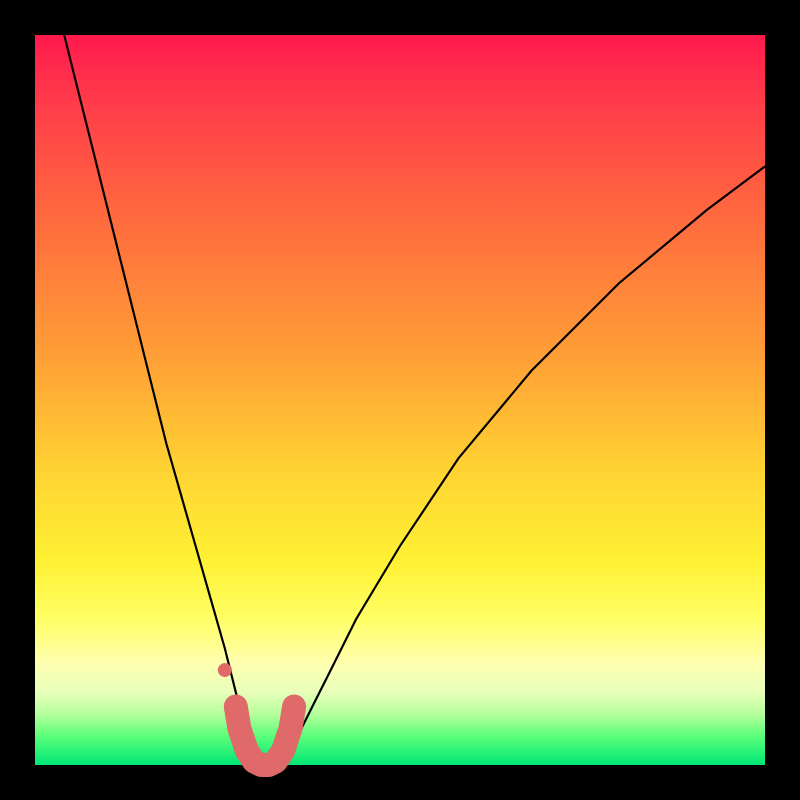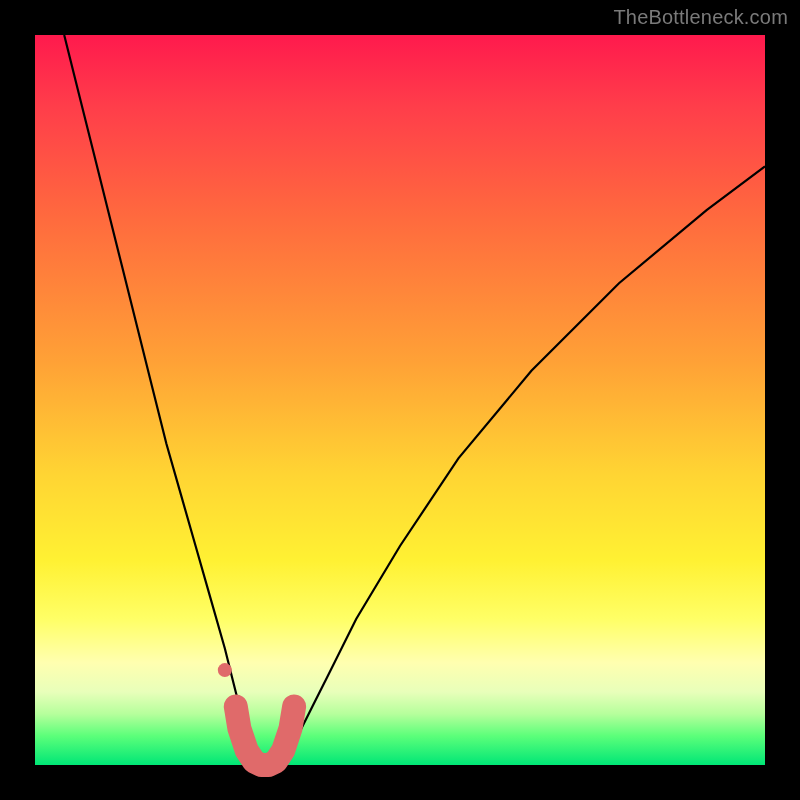--- a/index.html
+++ b/index.html
@@ -57,21 +57,20 @@
     top: 0;
     width: 730px;
     height: 730px;
     overflow: visible;
   }
 </style>
 </head>
 <body>
 
 <div class="frame">
-  <div class="watermark">TheBottleneck.com</div>
 
   <div class="plot">
     <svg class="curves" viewBox="0 0 730 730" preserveAspectRatio="none">
       <path id="series-main" fill="none" stroke="#000" stroke-width="2.2" d="M29.2 0.0 L43.8 58.4 L58.4 116.8 L73.0 175.2 L87.6 233.6 L102.2 292.0 L116.8 350.4 L131.4 408.8 L146.0 459.9 L160.6 511.0 L175.2 562.1 L189.8 613.2 L197.1 642.4 L204.4 671.6 L211.7 700.8 L219.0 722.7 L226.3 730.0 L233.6 730.0 L240.9 730.0 L248.2 722.7 L262.8 700.8 L277.4 671.6 L292.0 642.4 L321.2 584.0 L365.0 511.0 L423.4 423.4 L496.4 335.8 L584.0 248.2 L671.6 175.2 L730.0 131.4"></path>
       <path id="series-floor" fill="none" stroke="#e06a6a" stroke-width="24" stroke-linecap="round" stroke-linejoin="round" d="M200.8 671.6 L204.4 693.5 L211.7 715.4 L219.0 726.4 L226.3 730.0 L233.6 730.0 L240.9 726.4 L248.2 715.4 L255.5 693.5 L259.1 671.6"></path>
       <circle id="marker-dot" fill="#e06a6a" r="7" cx="189.8" cy="635.1"></circle>
     </svg>
   </div>
 </div>
 

